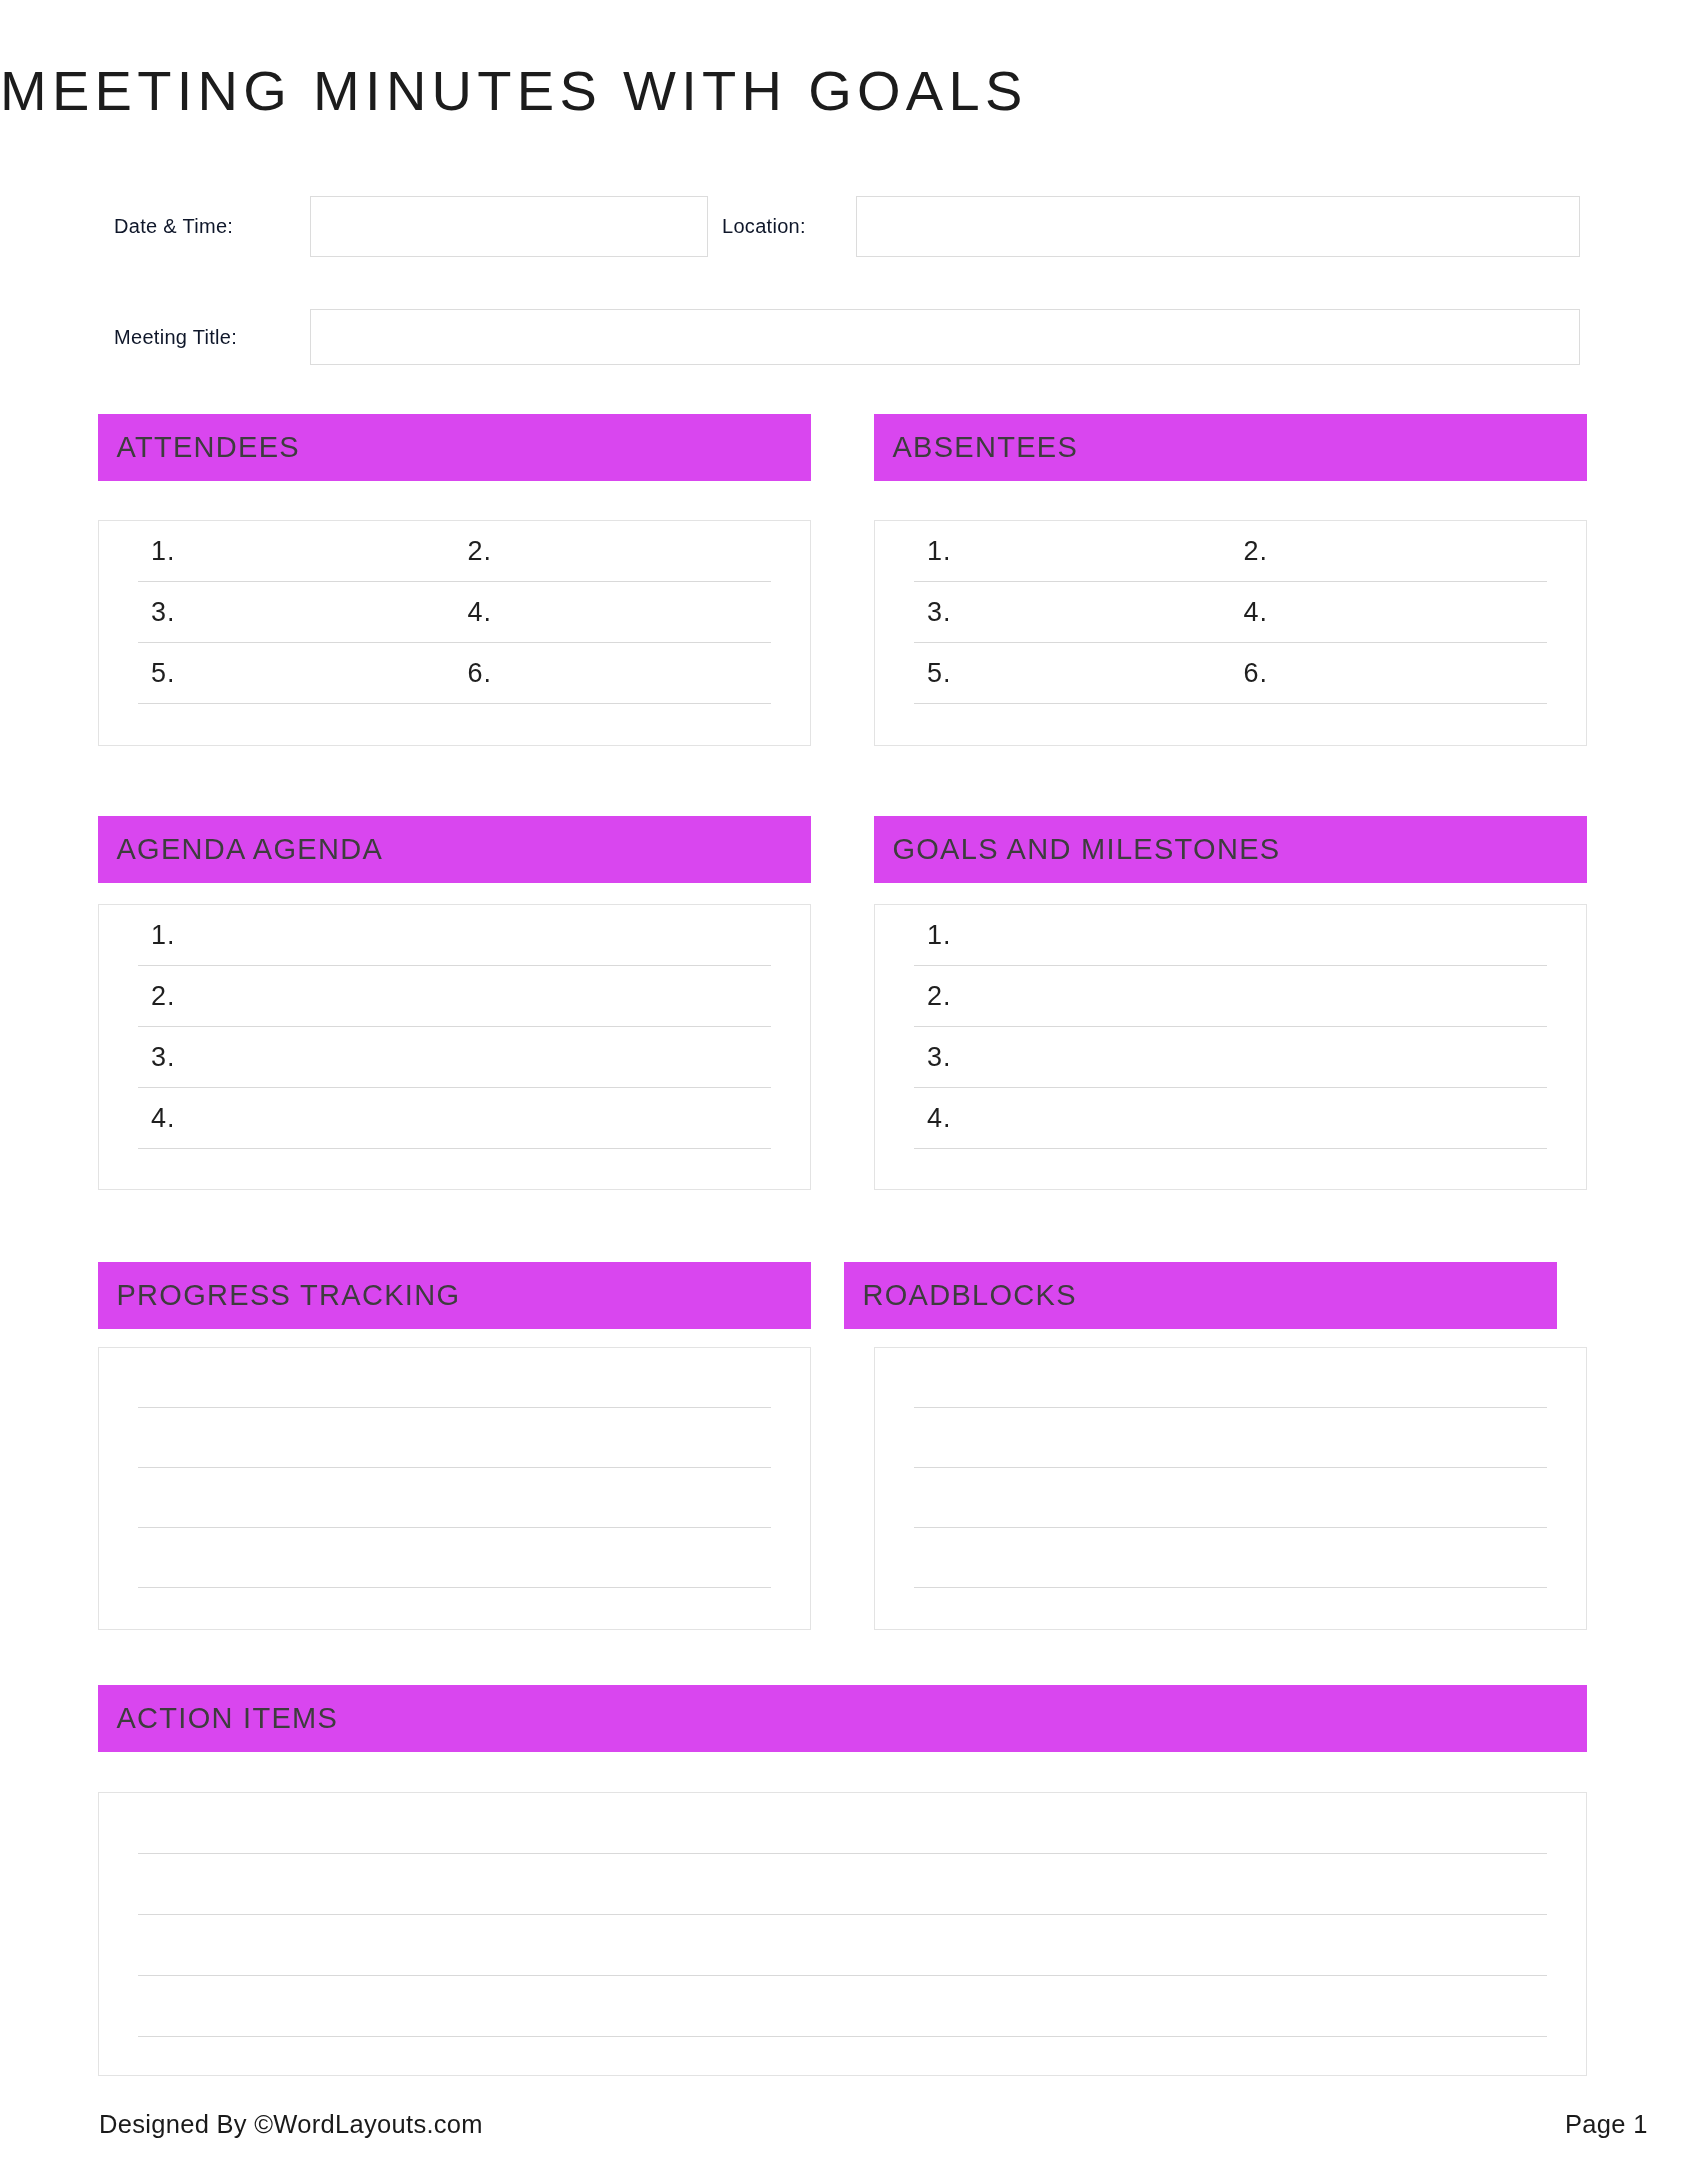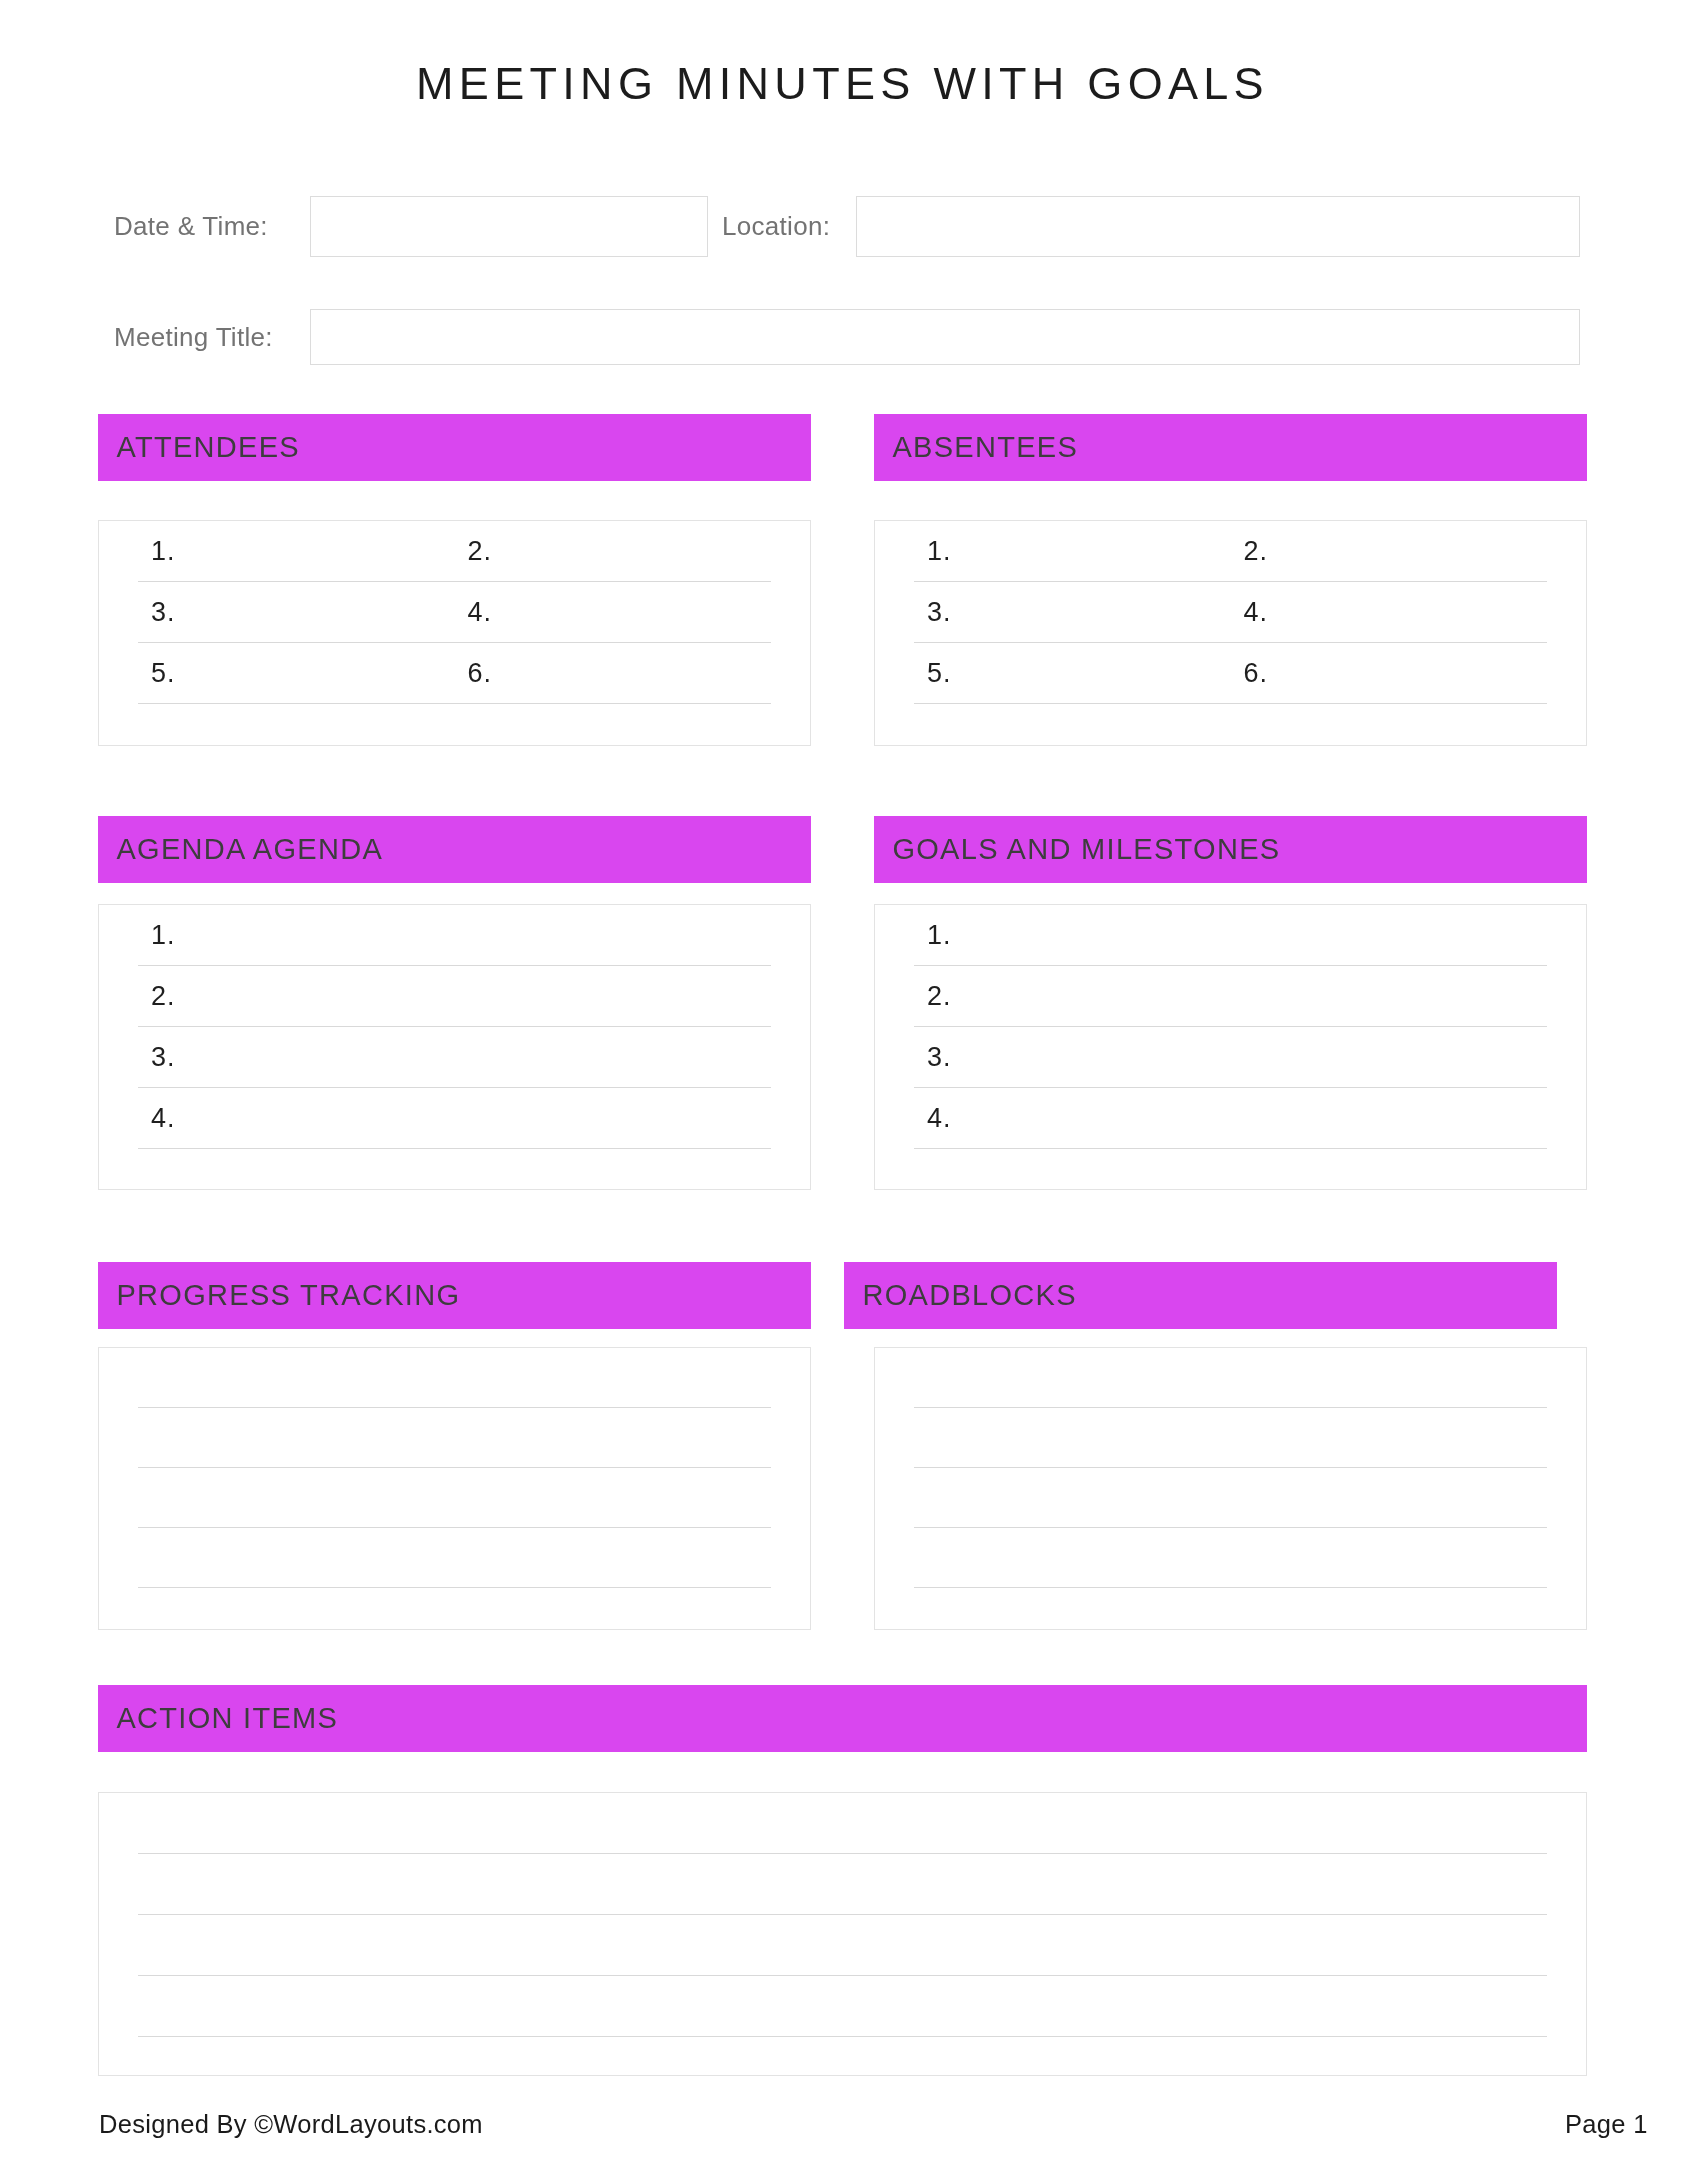--- a/index.html
+++ b/index.html
@@ -8,28 +8,27 @@
     width:1685px; height:2181px;
     position:relative;
     font-family:"Liberation Sans","DejaVu Sans",sans-serif;
     color:#222222;
     overflow:hidden;
   }
   .page { position:absolute; inset:0; }
 
   .doc-title {
     position:absolute; top:58px; left:0; width:100%;
-    text-align:center;
-    font-size:45px; font-weight:400; letter-spacing:5.3px;
+    font-size:56px; font-weight:400; letter-spacing:5.3px;
     color:#1c1c1c; font-stretch:condensed; white-space:nowrap;
   }
 
   .field-label {
     position:absolute; display:flex; align-items:center;
-    font-size:26px; color:#737373; letter-spacing:0.3px; white-space:nowrap;
+    font-size:20px; color:#0f172a; letter-spacing:0.3px; white-space:nowrap;
   }
   .input {
     position:absolute;
     border:1.8px solid #dcdcdc; background:#ffffff;
     font-size:25.5px; color:#222222; padding:0 12.3px; outline:none;
     font-family:"Liberation Sans","DejaVu Sans",sans-serif;
   }
 
   .sec-header {
     position:absolute; height:67px;

